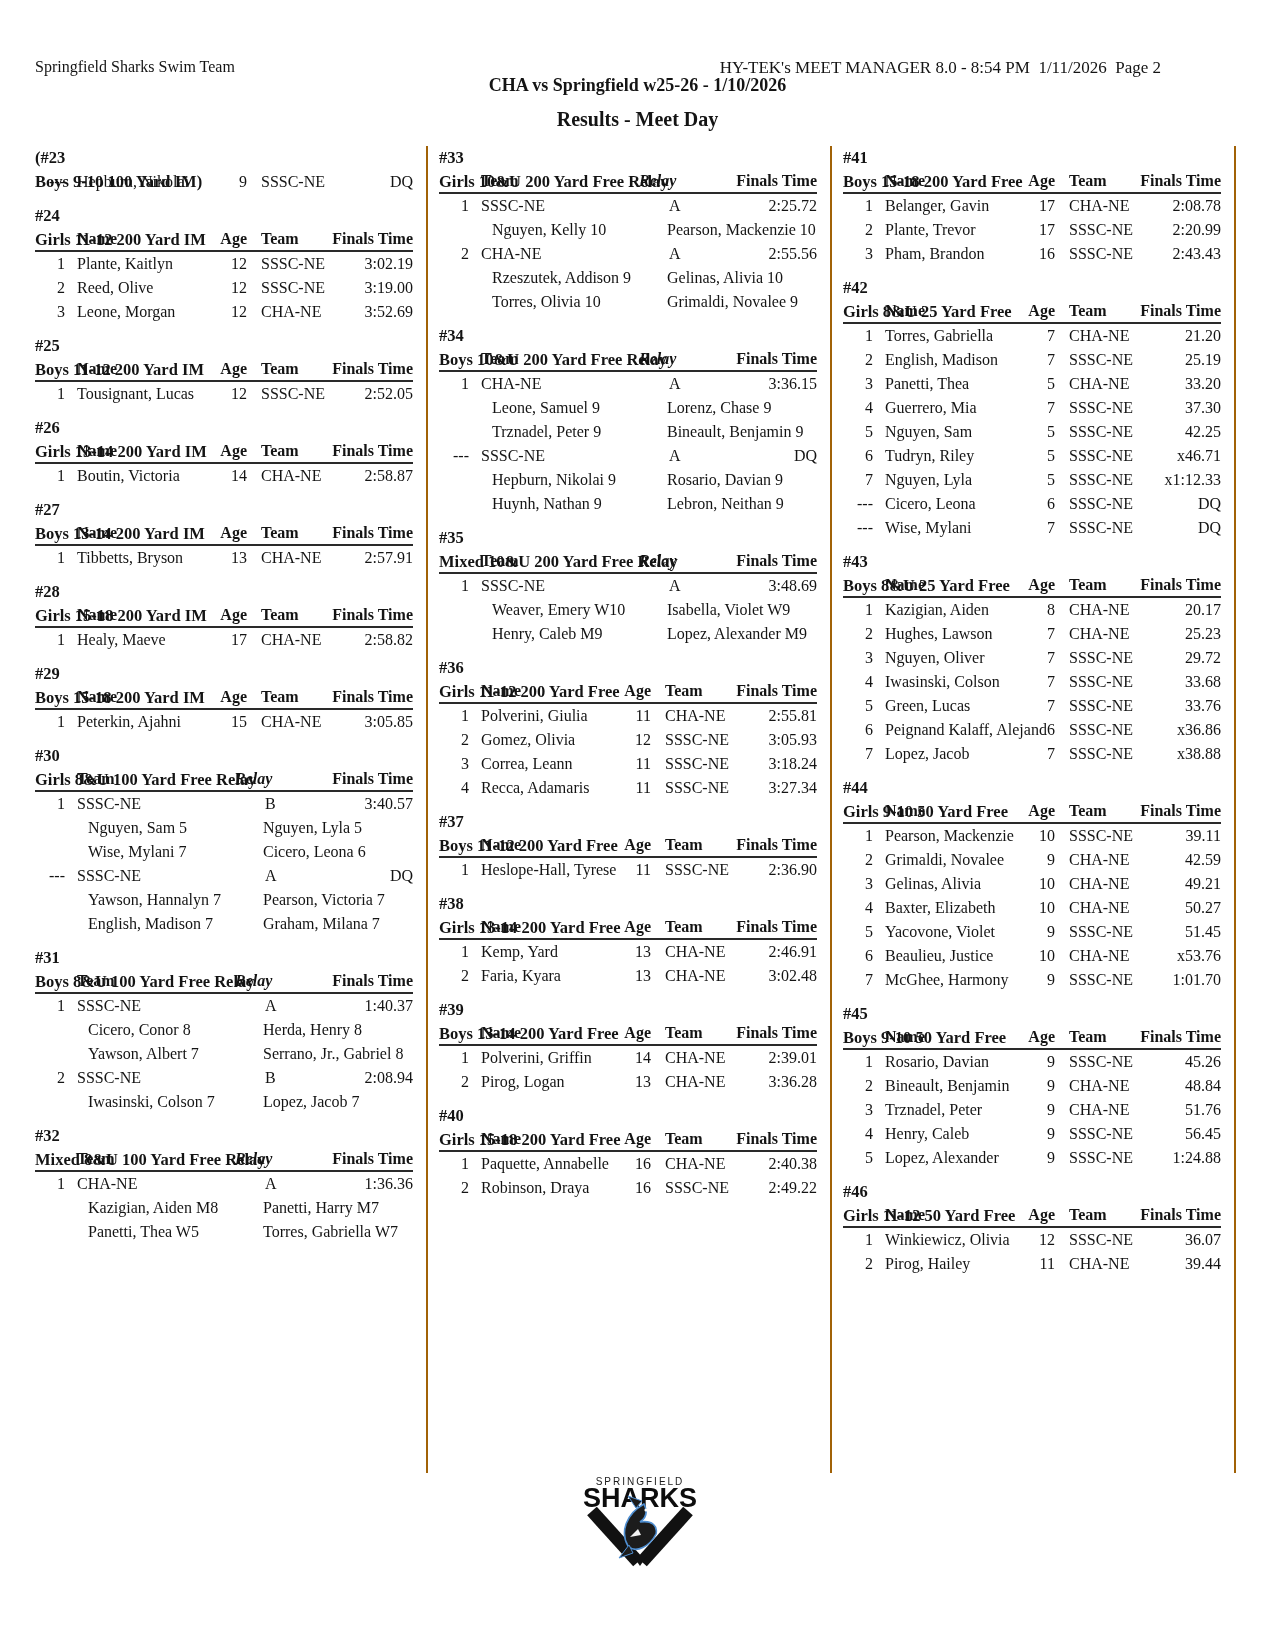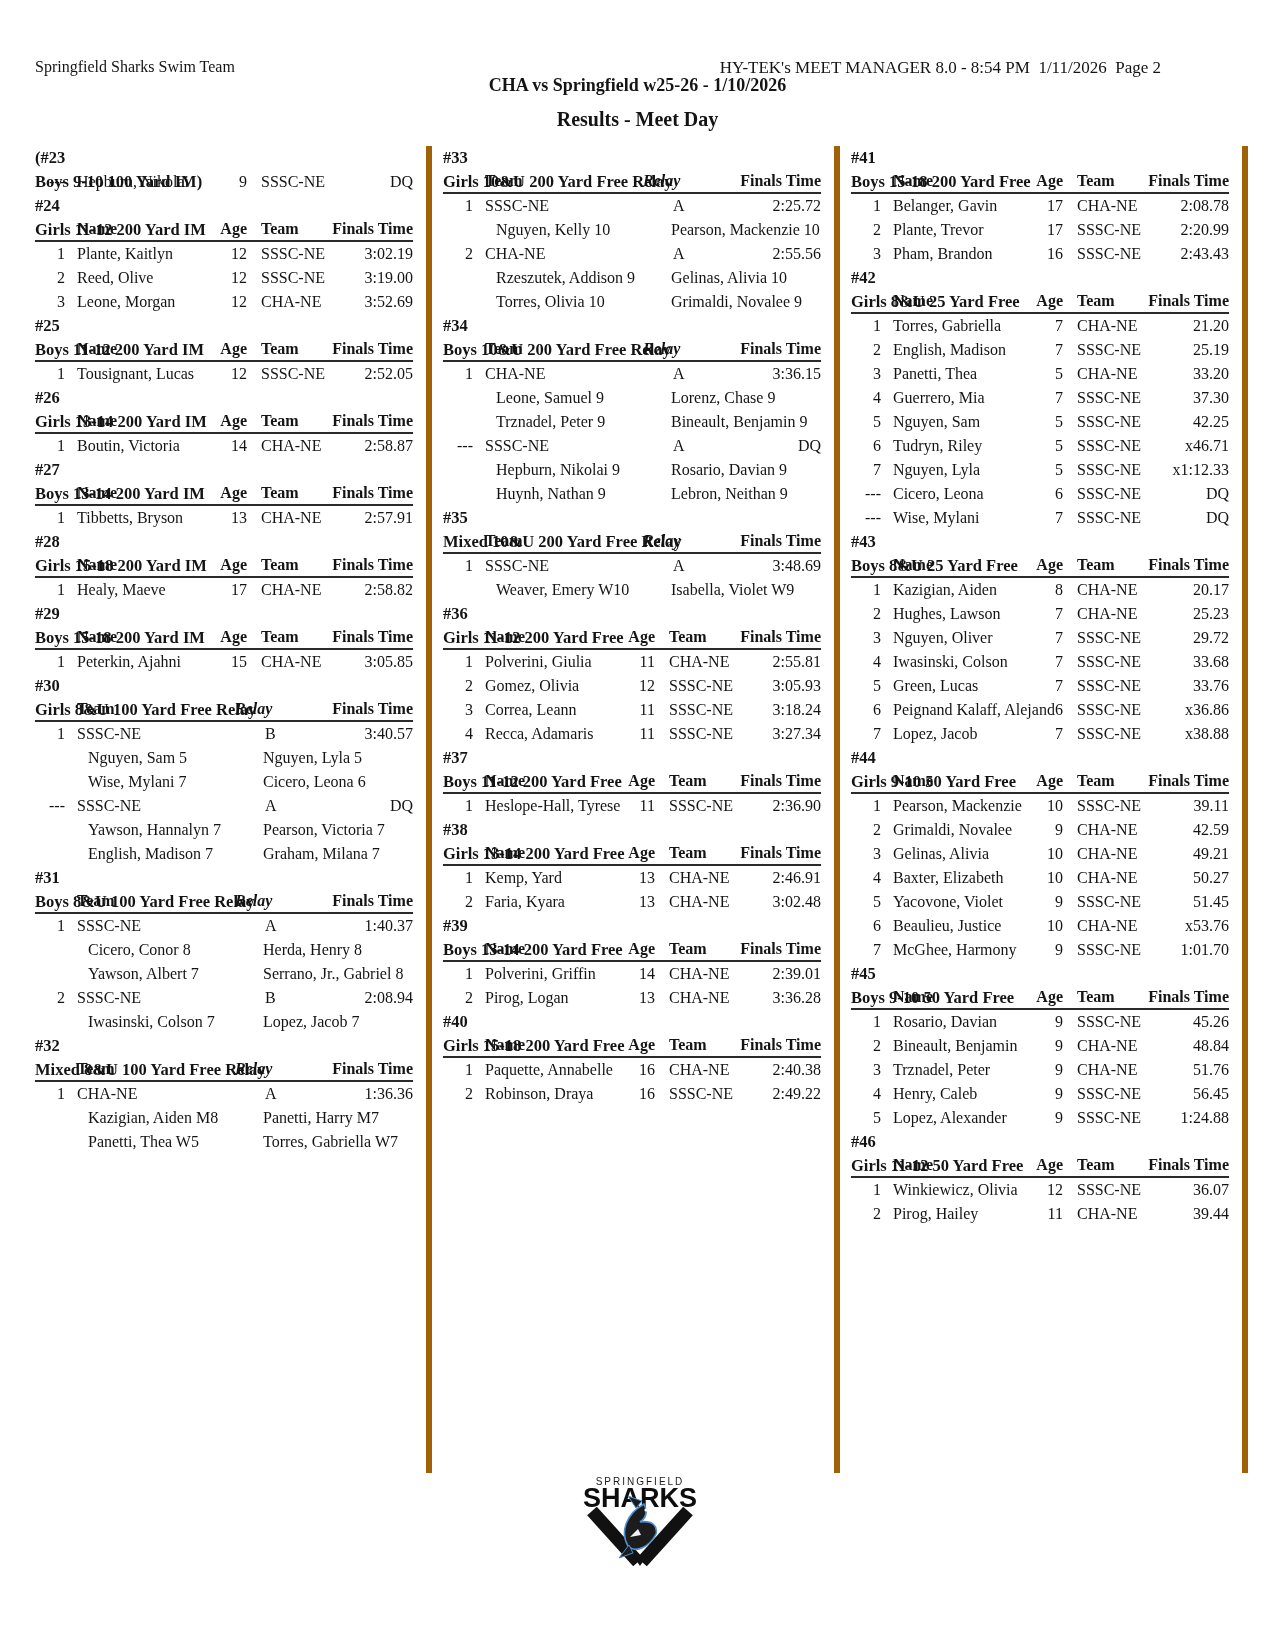--- a/index.html
+++ b/index.html
@@ -7,23 +7,23 @@
     width:1275px; height:1650px; background:#ffffff; position:relative;
     font-family:"Liberation Serif","DejaVu Serif",serif; color:#141414;
     overflow:hidden;
   }
   .hdr-left  { position:absolute; left:35px;  top:58px; font-size:16px; }
   .hdr-right { position:absolute; right:114px; top:58px; font-size:17px; }
   .meet-title{ position:absolute; left:0; top:75px;  width:100%; text-align:center; font-weight:bold; font-size:18px; }
   .subtitle  { position:absolute; left:0; top:108px; width:100%; text-align:center; font-weight:bold; font-size:20px; }
 
   .columns { position:absolute; left:35px; top:146px; display:flex; align-items:stretch; }
-  .col { width:378px; padding-right:13px; border-right:6px solid #a16207; margin-right:11px; min-height:1327px; }
+  .col { width:378px; padding-right:13px; border-right:2px solid #a16207; margin-right:11px; min-height:1327px; }
 
-  .event { }
+  .event { margin-top:10px; }
   .event.first { margin-top:0; }
   .ev-title { height:24px; line-height:24px; font-weight:bold; font-size:16.5px; white-space:nowrap; }
   .ev-num   { display:inline-block; width:40px; }
   .thead { position:relative; height:24px; line-height:21px; font-weight:bold; font-size:16px;
            border-bottom:2px solid #2a2a2a; box-sizing:border-box; }
   .row   { position:relative; height:24px; line-height:24px; font-size:16px; }
   .thead span, .row span { position:absolute; top:0; white-space:nowrap; }
   .c-place { left:0; width:30px; text-align:right; }
   .c-name  { left:42px; width:162px; overflow:hidden; }
   .c-age   { left:170px; width:42px; text-align:right; }
@@ -336,20 +336,24 @@
         <div class="row">
           <span class="c-place">1</span>
           <span class="c-name">SSSC-NE</span>
           <span class="c-letter">A</span>
           <span class="c-time">3:48.69</span>
         </div>
         <div class="row">
           <span class="c-sw1">Weaver, Emery W10</span>
           <span class="c-sw2">Isabella, Violet W9</span>
         </div>
+        <div class="row">
+          <span class="c-sw1">Henry, Caleb M9</span>
+          <span class="c-sw2">Lopez, Alexander M9</span>
+        </div>
       </div>
       <div class="event">
         <div class="ev-title"><div class="ev-num">#36</div><div class="ev-name">Girls 11-12 200 Yard Free</div></div>
         <div class="thead">
           <span class="c-name">Name</span>
           <span class="c-age">Age</span>
           <span class="c-team">Team</span>
           <span class="c-time">Finals Time</span>
         </div>
         <div class="row">

